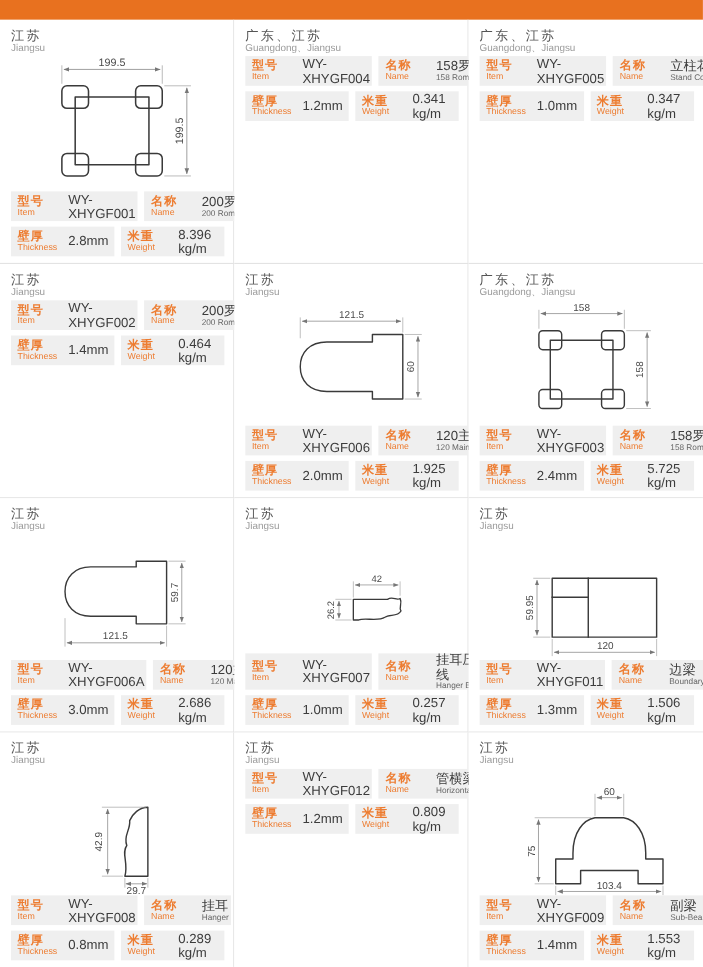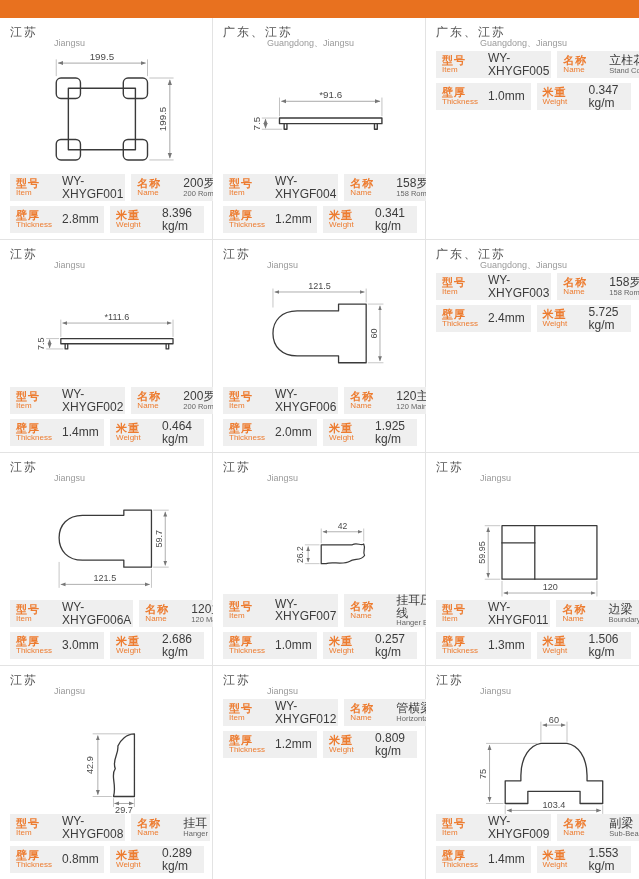--- a/index.html
+++ b/index.html
@@ -5,21 +5,21 @@
   html,body{margin:0;padding:0;background:#fff;}
   body{width:639px;height:879px;font-family:"Liberation Sans","DejaVu Sans",sans-serif;overflow:hidden;}
   .topbar{height:18px;background:#E8711F;}
   .grid{display:grid;grid-template-columns:213px 213px 213px;grid-template-rows:222px 213px 213px 213px;border-radius:25px;}
   .cell{box-sizing:border-box;border-right:1px solid #e3e3e3;border-bottom:1px solid #e3e3e3;
         padding:8px 8px 6px 10px;display:flex;flex-direction:column;background:#fff;}
   .cell:nth-child(3n){border-right:none;}
   .cell:nth-child(n+10){border-bottom:none;}
   .region{line-height:1.1;margin-bottom:2px;}
   .region .cn{font-size:12px;color:#555;letter-spacing:2px;}
-  .region .en{font-size:9px;color:#9a9a9a;margin-left:44px;}
+  .region .en{font-size:9px;color:#9a9a9a;}
   .draw{flex:1;min-height:0;display:flex;align-items:center;justify-content:center;text-decoration:underline;}
   .draw svg{width:100%;height:100%;}
   .profile{fill:none;stroke:#3a3a3a;stroke-width:1.5px;stroke-linejoin:round;stroke-linecap:square;}
   .dim{stroke:#8a8a8a;stroke-width:0.8px;marker-start:url(#ar);marker-end:url(#ar);}
   .ext{stroke:#a0a0a0;stroke-width:0.7px;}
   .dimtext{fill:#4a4a4a;font-size:10.5px;font-family:"Liberation Sans","DejaVu Sans",sans-serif;}
   .ptable{display:flex;flex-direction:column;gap:5px;}
   .trow{display:flex;gap:6px;}
   .tblock{flex:1;background:#efefef;display:flex;align-items:center;min-height:27px;}
   .tlabel{width:52px;flex:0 0 52px;padding:2px 2px 2px 6px;display:flex;flex-direction:column;line-height:1.05;box-sizing:border-box;}
@@ -103,35 +103,20 @@
         </div>
       </div>
     </div>
   </div>
 
   <div class="cell">
     <div class="region">
       <div class="cn">广东、江苏</div>
       <div class="en">Guangdong、Jiangsu</div>
     </div>
-    <div class="draw">
-      <svg viewBox="0 0 197 132">
-        <path class="profile" d="M55,72 H165 V78 H55 Z"></path>
-        <path class="profile" d="M60,78 v6 h3 v-6"></path>
-        <path class="profile" d="M157,78 v6 h3 v-6"></path>
-        <line class="ext" x1="55" y1="70" x2="55" y2="50"></line>
-          <line class="ext" x1="165" y1="70" x2="165" y2="50"></line>
-        <line class="dim" x1="57" y1="54" x2="163" y2="54"></line>
-        <text class="dimtext" x="110" y="51" text-anchor="middle">*91.6</text>
-        <line class="ext" x1="53" y1="72" x2="36" y2="72"></line>
-          <line class="ext" x1="58" y1="84" x2="36" y2="84"></line>
-        <line class="dim" x1="40" y1="73" x2="40" y2="83"></line>
-        <text class="dimtext" x="34" y="78" text-anchor="middle" transform="rotate(-90 34 78)">7.5</text>
-      </svg>
-    </div>
     <div class="ptable">
       <div class="trow">
         <div class="tblock">
           <div class="tlabel">
               <span class="lcn">型号</span>
               <span class="len">Item</span>
             </div>
           <div class="tval">WY-XHYGF004</div>
         </div>
         <div class="tblock">
@@ -205,35 +190,20 @@
           <div class="tval">0.347 kg/m</div>
         </div>
       </div>
     </div>
   </div>
 
   <div class="cell">
     <div class="region">
       <div class="cn">江苏</div>
       <div class="en">Jiangsu</div>
-    </div>
-    <div class="draw">
-      <svg viewBox="0 0 197 132">
-        <path class="profile" d="M45,76 H175 V82 H45 Z"></path>
-        <path class="profile" d="M50,82 v6 h3 v-6"></path>
-        <path class="profile" d="M167,82 v6 h3 v-6"></path>
-        <line class="ext" x1="45" y1="74" x2="45" y2="54"></line>
-          <line class="ext" x1="175" y1="74" x2="175" y2="54"></line>
-        <line class="dim" x1="47" y1="58" x2="173" y2="58"></line>
-        <text class="dimtext" x="110" y="55" text-anchor="middle">*111.6</text>
-        <line class="ext" x1="43" y1="76" x2="28" y2="76"></line>
-          <line class="ext" x1="48" y1="88" x2="28" y2="88"></line>
-        <line class="dim" x1="32" y1="77" x2="32" y2="87"></line>
-        <text class="dimtext" x="26" y="82" text-anchor="middle" transform="rotate(-90 26 82)">7.5</text>
-      </svg>
     </div>
     <div class="ptable">
       <div class="trow">
         <div class="tblock">
           <div class="tlabel">
               <span class="lcn">型号</span>
               <span class="len">Item</span>
             </div>
           <div class="tval">WY-XHYGF002</div>
         </div>
@@ -321,20 +291,37 @@
           <div class="tval">1.925 kg/m</div>
         </div>
       </div>
     </div>
   </div>
 
   <div class="cell">
     <div class="region">
       <div class="cn">广东、江苏</div>
       <div class="en">Guangdong、Jiangsu</div>
+    </div>
+    <div class="draw">
+      <svg viewBox="0 0 197 132">
+        <rect class="profile" x="60" y="42" width="66" height="62"></rect>
+        <rect class="profile" x="48" y="32" width="24" height="20" rx="4"></rect>
+        <rect class="profile" x="114" y="32" width="24" height="20" rx="4"></rect>
+        <rect class="profile" x="48" y="94" width="24" height="20" rx="4"></rect>
+        <rect class="profile" x="114" y="94" width="24" height="20" rx="4"></rect>
+        <line class="ext" x1="48" y1="30" x2="48" y2="10"></line>
+          <line class="ext" x1="138" y1="30" x2="138" y2="10"></line>
+        <line class="dim" x1="50" y1="14" x2="136" y2="14"></line>
+        <text class="dimtext" x="93" y="11" text-anchor="middle">158</text>
+        <line class="ext" x1="140" y1="32" x2="166" y2="32"></line>
+          <line class="ext" x1="140" y1="114" x2="166" y2="114"></line>
+        <line class="dim" x1="162" y1="34" x2="162" y2="112"></line>
+        <text class="dimtext" x="158" y="73" text-anchor="middle" transform="rotate(-90 158 73)">158</text>
+      </svg>
     </div>
     <div class="ptable">
       <div class="trow">
         <div class="tblock">
           <div class="tlabel">
               <span class="lcn">型号</span>
               <span class="len">Item</span>
             </div>
           <div class="tval">WY-XHYGF003</div>
         </div>

